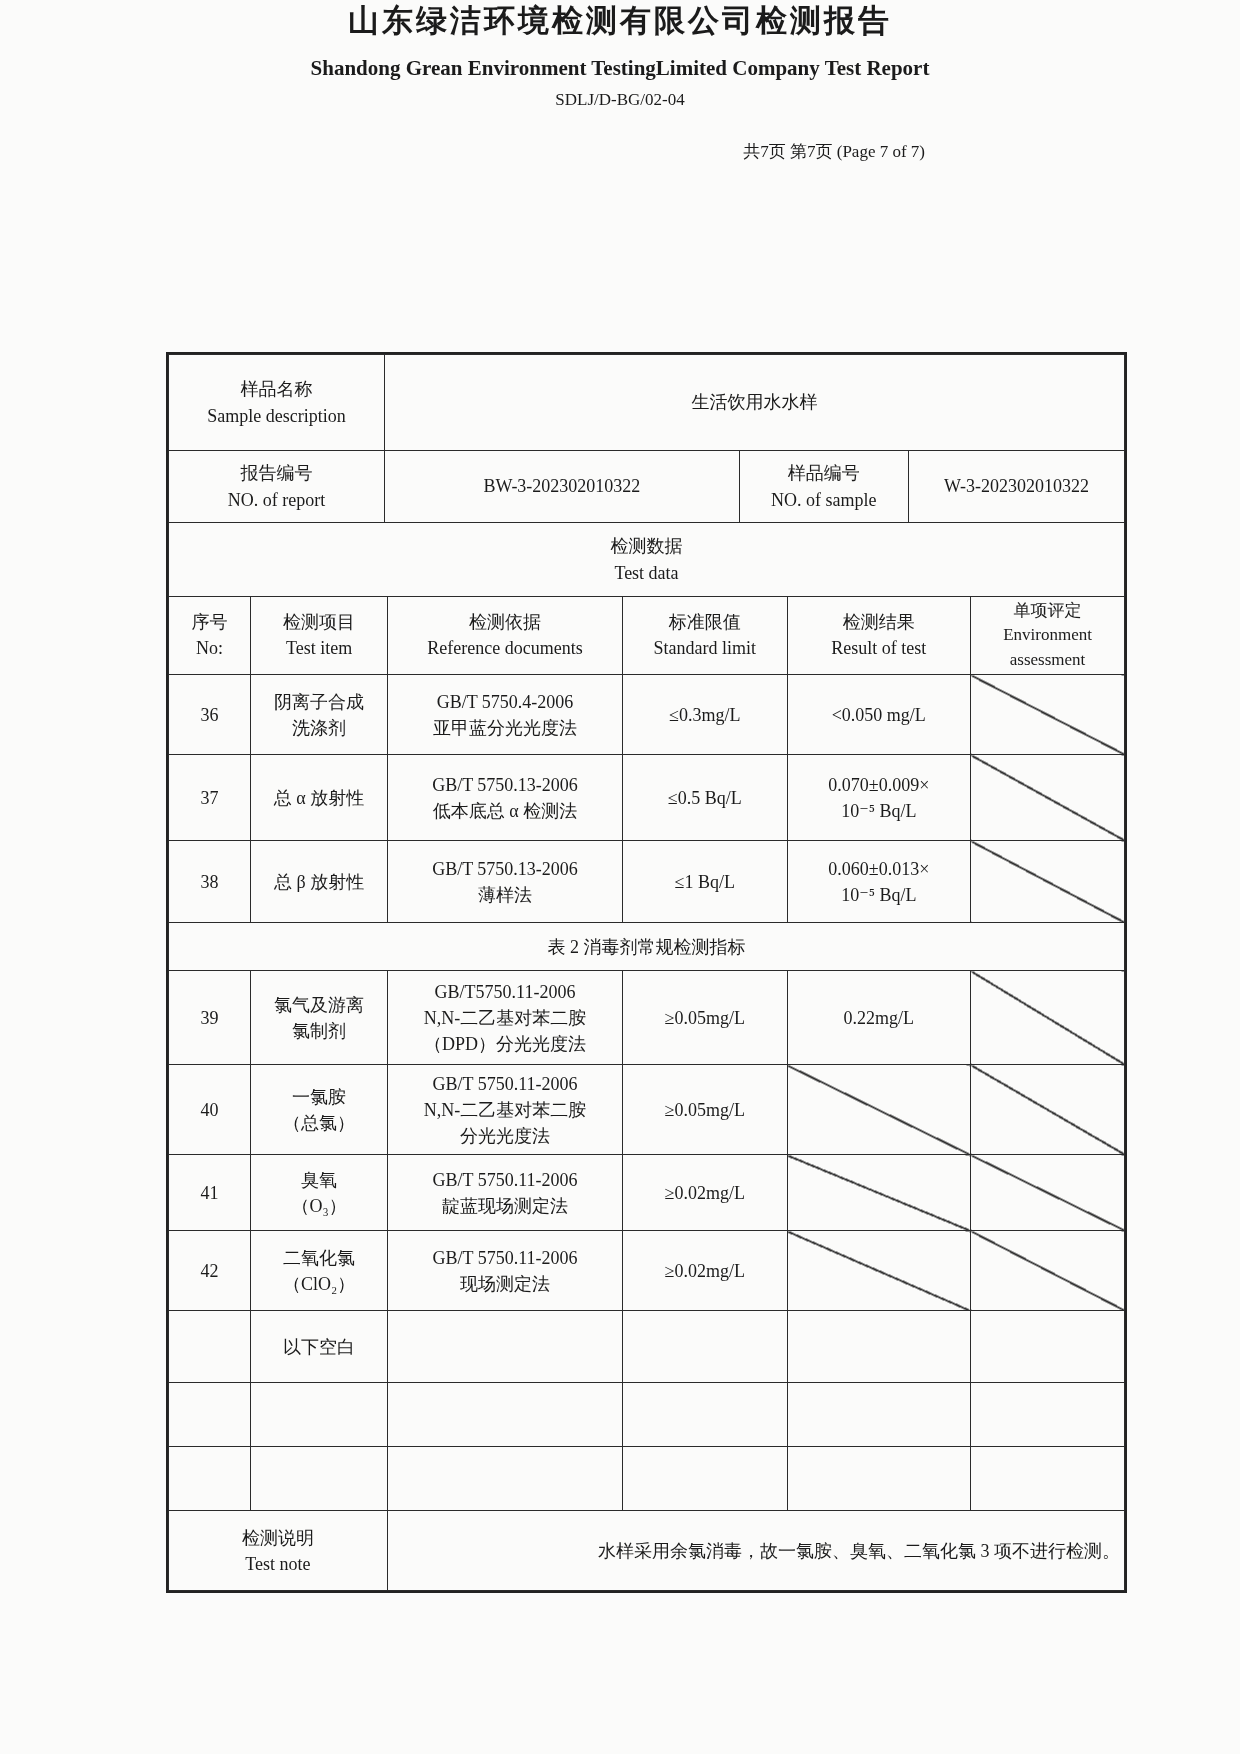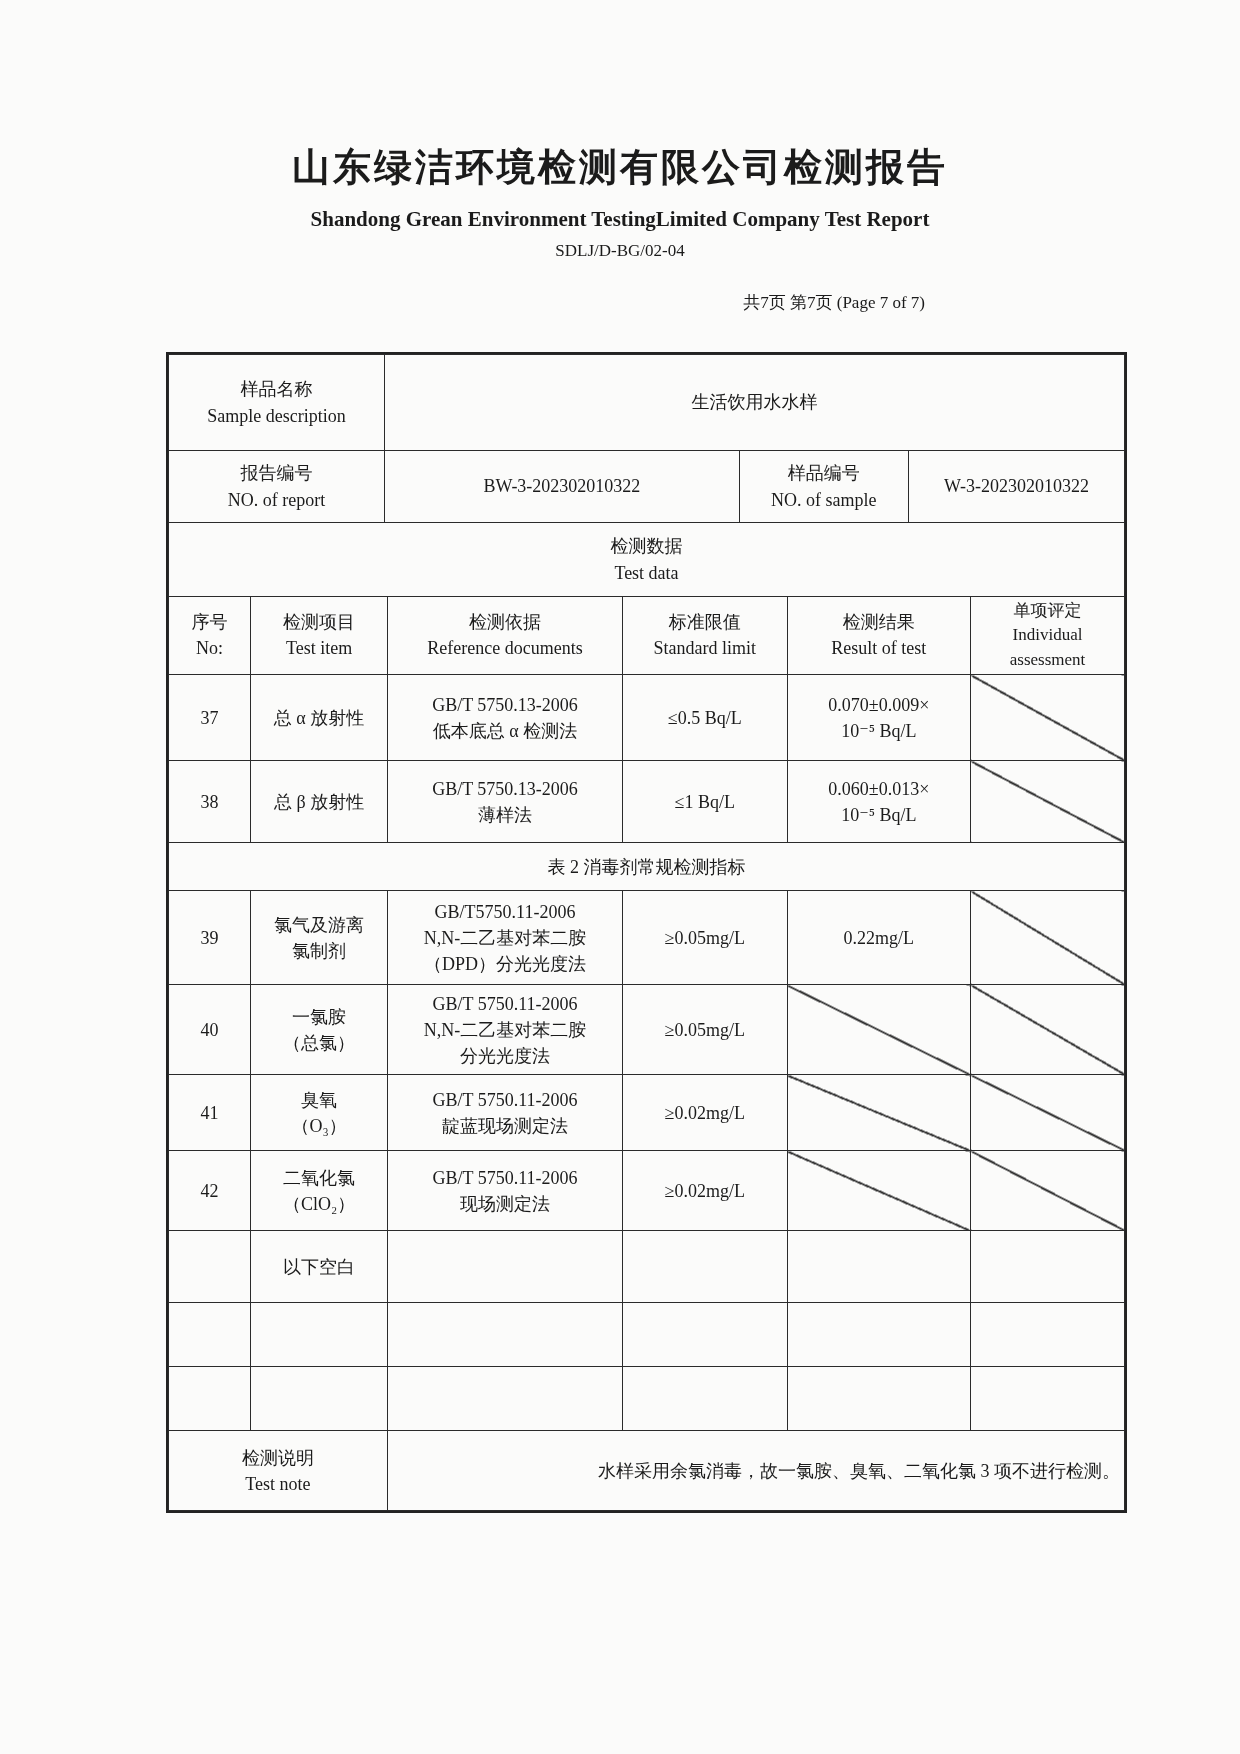--- a/index.html
+++ b/index.html
@@ -7,23 +7,22 @@
   .page {
     position:relative;
     width:1240px; height:1754px;
     margin:0 auto;
     background:#fbfbfa;
     color:#1b1b1b;
     font-family:"Liberation Serif","DejaVu Serif",serif;
     overflow:hidden;
   }
   .title-cn {
-    padding-top:142px;
-    text-align:center;
-    font-size:38px;
+    text-align:center;
+    font-size:31px;
     font-weight:bold;
     letter-spacing:3px;
   }
   .title-en {
     margin-top:14px;
     text-align:center;
     font-size:21px;
     font-weight:bold;
   }
   .doc-code {
@@ -124,24 +123,34 @@
 No:</td>
         <td>检测项目
 Test item</td>
         <td>检测依据
 Reference documents</td>
         <td>标准限值
 Standard limit</td>
         <td>检测结果
 Result of test</td>
         <td class="en">单项评定
-Individual
+Environment
 assessment</td>
       </tr>
 
+      <tr style="height:80px">
+        <td>36</td>
+        <td>阴离子合成
+洗涤剂</td>
+        <td>GB/T 5750.4-2006
+亚甲蓝分光光度法</td>
+        <td>≤0.3mg/L</td>
+        <td>&lt;0.050 mg/L</td>
+        <td class="diag"></td>
+      </tr>
 
 
       <tr style="height:86px">
         <td>37</td>
         <td>总 α 放射性</td>
         <td>GB/T 5750.13-2006
 低本底总 α 检测法</td>
         <td>≤0.5 Bq/L</td>
         <td>0.070±0.009×
 10⁻⁵ Bq/L</td>

